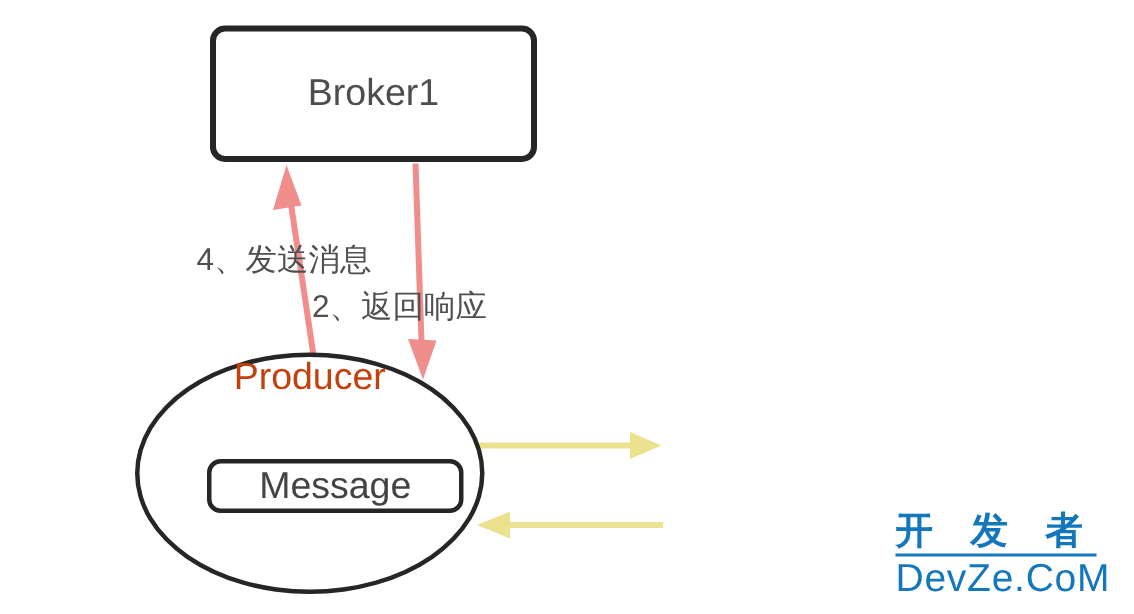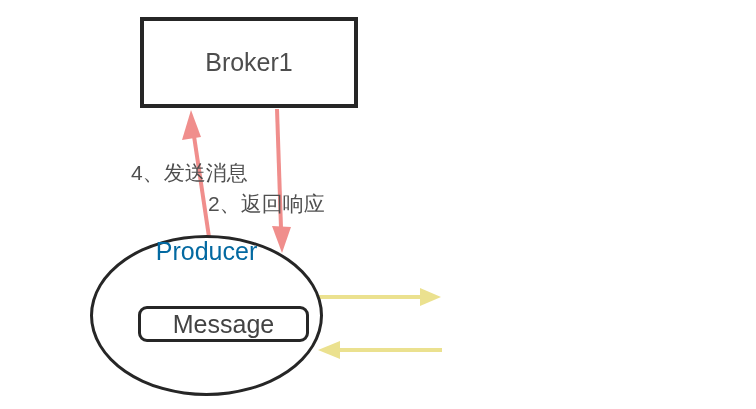--- a/index.html
+++ b/index.html
@@ -24,42 +24,42 @@
   .node {
     position: absolute;
     box-sizing: border-box;
     background: #ffffff;
     display: flex;
     align-items: center;
     justify-content: center;
     color: #4d4d4d;
     z-index: 2;
   }
-  .rect { border: 4px solid #262626; border-radius: 0; }
+  .rect { border: 4px solid #262626; border-radius: 10px; }
   #node-broker1 {
     left: 140px; top: 17px; width: 218px; height: 91px;
     font-size: 25px;
   }
   #node-broker2 {
     left: 441px; top: 283px; width: 254px; height: 81px;
     font-size: 24px;
   }
   #node-producer {
     left: 90px; top: 235px; width: 233px; height: 161px;
     border: 3px solid #262626;
     border-radius: 50%;
     background: #ffffff;
     z-index: 2;
   }
   #producer-label {
     position: absolute;
     left: 90px; top: 237px; width: 233px;
     text-align: center;
     font-size: 25px;
-    color: #0369a1;
+    color: #c2410c;
     z-index: 3;
   }
   #node-message {
     left: 138px; top: 306px; width: 171px; height: 36px;
     border: 3px solid #262626;
     border-radius: 9px;
     font-size: 25px;
     color: #434343;
     z-index: 3;
   }
@@ -123,14 +123,18 @@
   <div id="producer-label">Producer</div>
 
   <div class="node" id="node-message">
     <span>Message</span>
   </div>
 
 
   <div class="edge-label" id="edge-label-send">4、发送消息</div>
   <div class="edge-label" id="edge-label-response">2、返回响应</div>
 
+  <div id="watermark">
+    <div class="wm1">开 发 者</div>
+    <div class="wm2">DevZe.CoM</div>
+  </div>
 
 </div>
 
 </body></html>

